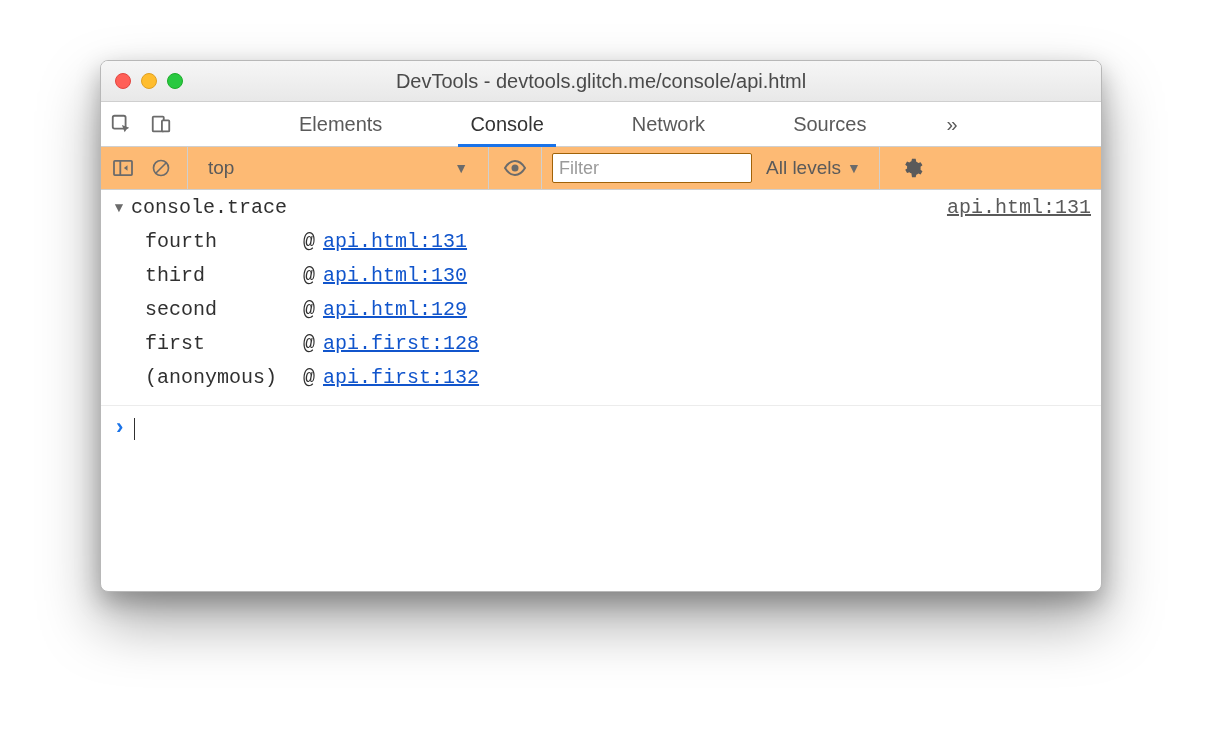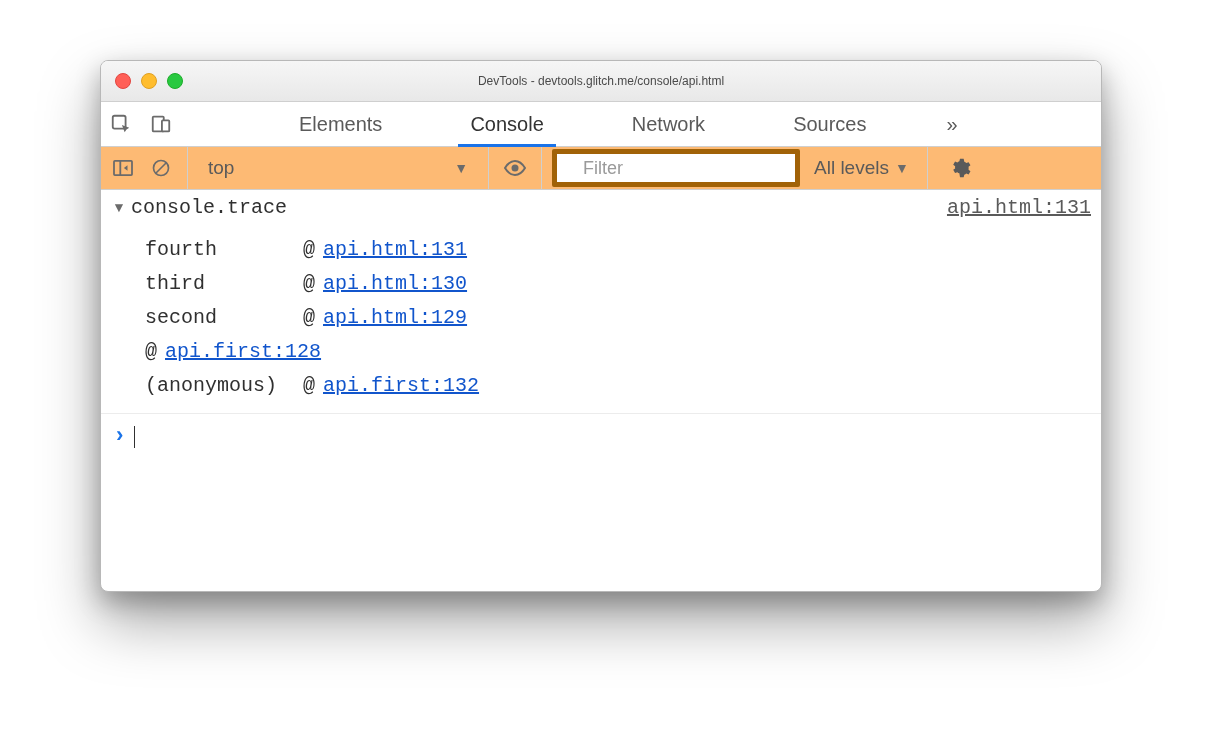--- a/index.html
+++ b/index.html
@@ -11,50 +11,50 @@
     overflow:hidden;display:flex;flex-direction:column;
   }
   
   .titlebar{height:40px;background:linear-gradient(#f6f6f6,#e8e8e8);border-bottom:1px solid #cfcfcf;
     display:flex;align-items:center;position:relative;}
   .traffic{display:flex;gap:10px;align-items:center;padding-left:14px;}
   .dot{width:14px;height:14px;border-radius:50%;}
   .dot.red{background:#ff5f57;border:1px solid #e24640;}
   .dot.yellow{background:#ffbd2e;border:1px solid #dfa023;}
   .dot.green{background:#28c940;border:1px solid #1dad2b;}
-  .title{position:absolute;left:0;right:0;text-align:center;font-size:12px;color:#4a4a4a;pointer-events:none;}
+  .title{position:absolute;left:0;right:0;text-align:center;font-size:20px;color:#4a4a4a;pointer-events:none;}
   
   .tabbar{height:44px;border-bottom:1px solid #cfcfcf;display:flex;align-items:stretch;font-size:20px;color:#5a5a5a;gap:44px;}
   .tabbar .seg{display:flex;align-items:center;}
   .vsep{width:1px;background:#cfcfcf;align-self:stretch;margin:0 4px;}
   .iconbtn{width:40px;display:flex;align-items:center;justify-content:center;color:#6b6b6b;cursor:pointer;}
   .tab{padding:0 22px;display:flex;align-items:center;cursor:pointer;position:relative;}
   .tab.active{color:#333;}
   .tab.active::after{content:"";position:absolute;left:10px;right:10px;bottom:-1px;height:3px;background:#1a73e8;}
   .kebab{width:40px;display:flex;align-items:center;justify-content:center;cursor:pointer;}
   
   .ctoolbar{height:42px;background:#fdba74;border-bottom:1px solid #cfcfcf;display:flex;align-items:center;
     font-size:19px;color:#5a5a5a;gap:6px;padding:0 6px;}
   .ctoolbar .ibtn{width:32px;height:32px;display:flex;align-items:center;justify-content:center;cursor:pointer;color:#6b6b6b;border-radius:4px;}
   .ctx{display:flex;align-items:center;gap:10px;padding:0 10px;cursor:pointer;min-width:260px;justify-content:space-between;}
   .ctx .lbl{}
   .tri{font-size:14px;color:#6b6b6b;}
-  .filter{background:#fff;border:5px solid #a16207;border-radius:2px;height:28px;flex:0 0 190px;display:flex;align-items:center;padding:0 24px;color:#8a8a8a;}
+  .filter{background:#fff;border:1px solid #a16207;border-radius:2px;height:28px;flex:0 0 190px;display:flex;align-items:center;padding:0 4px;color:#8a8a8a;}
   .filter input{border:none;outline:none;font-size:18px;width:100%;color:#333;background:transparent;}
   .filter input::placeholder{color:#9a9a9a;}
   .levels{display:flex;align-items:center;gap:6px;padding:0 8px;cursor:pointer;}
   .gearcell{width:44px;display:flex;align-items:center;justify-content:center;cursor:pointer;}
   
   .cbody{flex:1;overflow:auto;font-family:Menlo,Consolas,"Courier New",monospace;font-size:20px;color:#303030;}
   .entry{border-bottom:1px solid #ececec;padding:6px 10px 10px 10px;}
   .entry-head{display:flex;align-items:center;justify-content:space-between;}
   .entry-head .left{display:flex;align-items:center;gap:4px;}
   .disclose{color:#6b6b6b;font-size:14px;cursor:pointer;width:16px;text-align:center;}
   .srclink{color:#5a5a5a;text-decoration:underline;cursor:pointer;}
-  .stack{margin-top:14px;padding-left:34px;}
+  .stack{margin-top:6px;padding-left:34px;}
   .frame{display:flex;align-items:baseline;gap:8px;line-height:34px;}
   .fn{min-width:150px;}
   .at{color:#303030;}
   .loc{color:#1155cc;text-decoration:underline;cursor:pointer;}
   .prompt{display:flex;align-items:center;gap:8px;padding:10px 12px;}
   .prompt .caret{color:#1a73e8;font-weight:bold;font-size:22px;}
   .prompt .cursor{width:1px;height:22px;background:#303030;display:inline-block;}
   svg{display:block;}
 </style>
 </head>
@@ -182,20 +182,21 @@
             <span class="fn">third</span>
             <span class="at">@</span>
             <span class="loc">api.html:130</span>
           </div>
           <div class="frame">
             <span class="fn">second</span>
             <span class="at">@</span>
             <span class="loc">api.html:129</span>
           </div>
           <div class="frame">
+            <span class="fn">first</span>
             <span class="at">@</span>
             <span class="loc">api.first:128</span>
           </div>
           <div class="frame">
             <span class="fn">(anonymous)</span>
             <span class="at">@</span>
             <span class="loc">api.first:132</span>
           </div>
         </div>
       </div>

